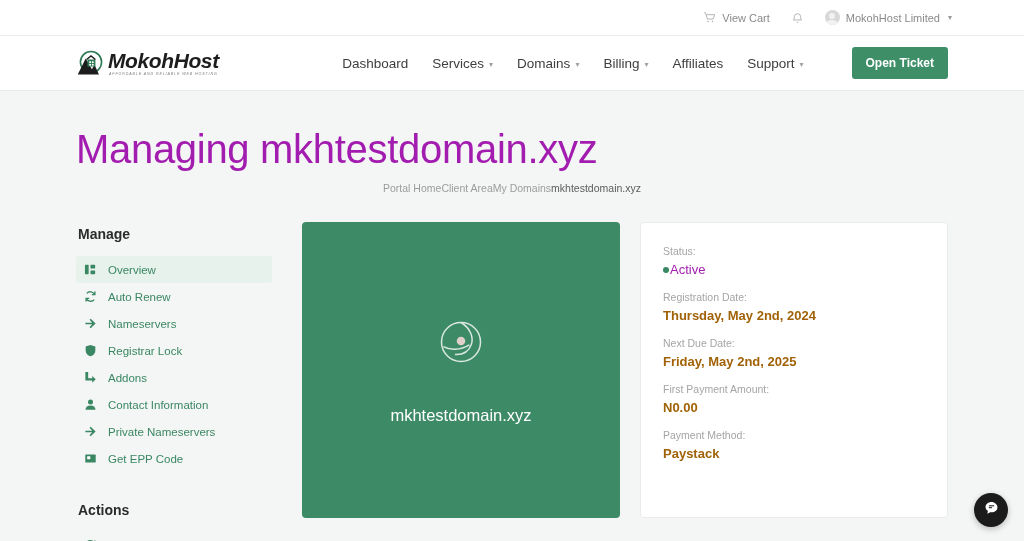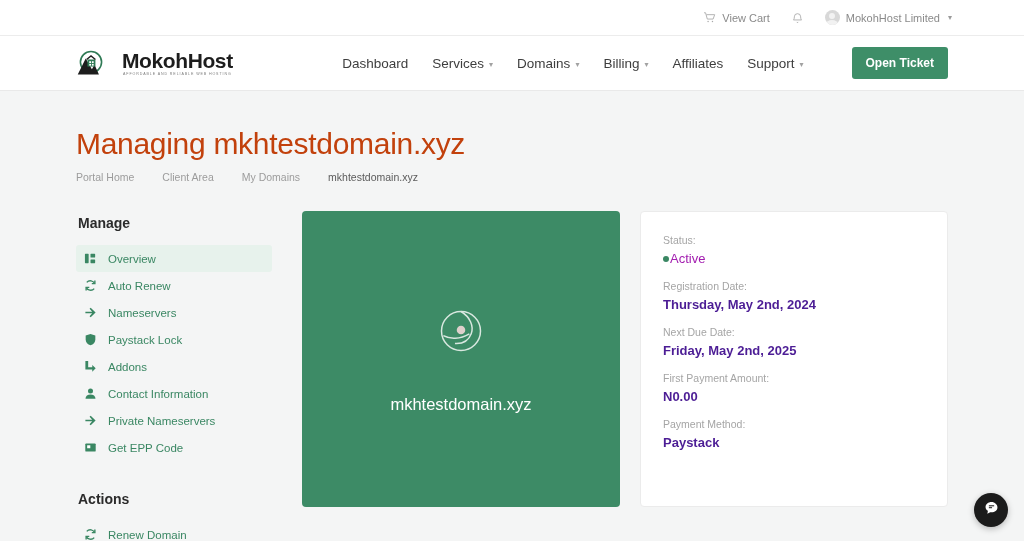--- a/index.html
+++ b/index.html
@@ -43,21 +43,21 @@
   .caret { font-size: 8px; color: #9b9b9b; margin-left: 2px; }
 
   
   .navbar {
     height: 55px;
     background: #ffffff;
     border-bottom: 1px solid #e9e9e9;
     display: flex; align-items: center;
     padding: 0 76px;
   }
-  .logo { display: flex; align-items: center; gap: 16px; }
+  .logo { display: flex; align-items: center; gap: 2px; font-style: italic; }
   .logo-mark { width: 30px; height: 30px; flex: none; }
   .logo-text { display: flex; flex-direction: column; line-height: 1; }
   .logo-name { font-size: 21px; font-weight: bold; color: #1d1d1d; letter-spacing: -0.4px; }
   .logo-tag { font-size: 3.6px; color: #7c7c7c; letter-spacing: 0.9px; margin-top: 2px; margin-left: 1px; }
 
   .nav-links {
     margin-left: auto;
     display: flex; align-items: center; gap: 24px;
   }
   .nav-link {
@@ -74,26 +74,27 @@
     color: #ffffff;
     font-size: 12px; font-weight: bold;
     padding: 9px 14px;
     border: none; border-radius: 3px;
     cursor: pointer; white-space: nowrap;
   }
 
   
   .page { padding: 0 76px; }
   .page-title {
-    font-size: 30px; font-weight: normal; color: #c2410c;
+    font-size: 40px; font-weight: normal; color: #a21caf;
     margin-top: 36px; letter-spacing: -0.3px;
   }
   .breadcrumb {
-    margin-top: 10px; display: flex; align-items: center; gap: 28px;
+    margin-top: 10px; display: flex; align-items: center; gap: 0;
     font-size: 10.5px;
+    justify-content: center;
   }
   .crumb { color: #9c9c9c; cursor: pointer; }
   .crumb.active { color: #5b5b5b; }
 
   
   .content {
     margin-top: 28px;
     display: flex;
     gap: 30px;
     align-items: flex-start;
@@ -133,21 +134,21 @@
     flex: 1;
     background: #ffffff;
     border: 1px solid #ebebeb;
     border-radius: 4px;
     padding: 22px 22px 20px 22px;
     min-height: 296px;
   }
   .info-row { margin-bottom: 14px; }
   .info-row:last-child { margin-bottom: 0; }
   .info-label { font-size: 10.5px; color: #a5a5a5; margin-bottom: 5px; }
-  .info-value { font-size: 13px; color: #4c1d95; font-weight: bold; }
+  .info-value { font-size: 13px; color: #a16207; font-weight: bold; }
   .status-val {
     display: flex; align-items: center; gap: 1px;
     font-size: 13px; color: #a21caf; font-weight: normal;
   }
   .status-dot {
     width: 6px; height: 6px; border-radius: 50%;
     background: #3a8763; flex: none;
   }
 
   
@@ -286,21 +287,21 @@
         </span>
         <span>Nameservers</span>
       </div>
 
       <div class="side-item">
         <span class="side-ico">
           <svg width="13" height="13" viewBox="0 0 14 14" fill="#3a8763">
             <path d="M7 1L1.8 2.8v4.1C1.8 10 4 12.3 7 13.2c3-0.9 5.2-3.2 5.2-6.3V2.8z"></path>
           </svg>
         </span>
-        <span>Paystack Lock</span>
+        <span>Registrar Lock</span>
       </div>
 
       <div class="side-item">
         <span class="side-ico">
           <svg width="13" height="13" viewBox="0 0 14 14" fill="#3a8763">
             <path d="M1.5 1.2h3v6.6h4.4V5.4L12.6 9l-3.7 3.6v-2.4H1.5z"></path>
           </svg>
         </span>
         <span>Addons</span>
       </div>

